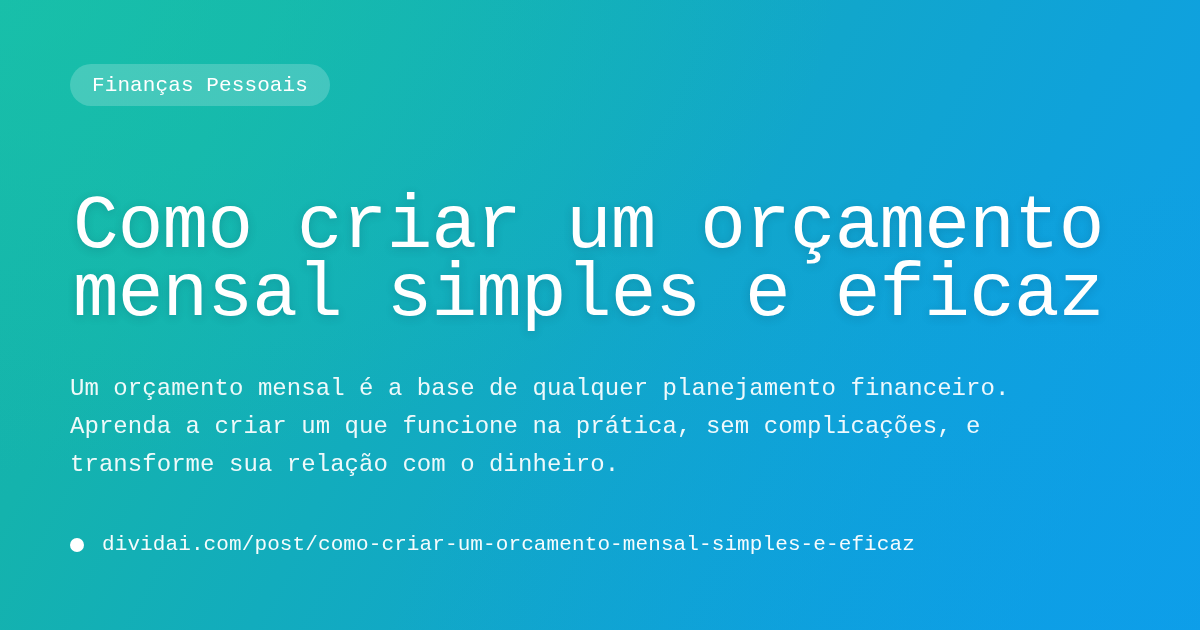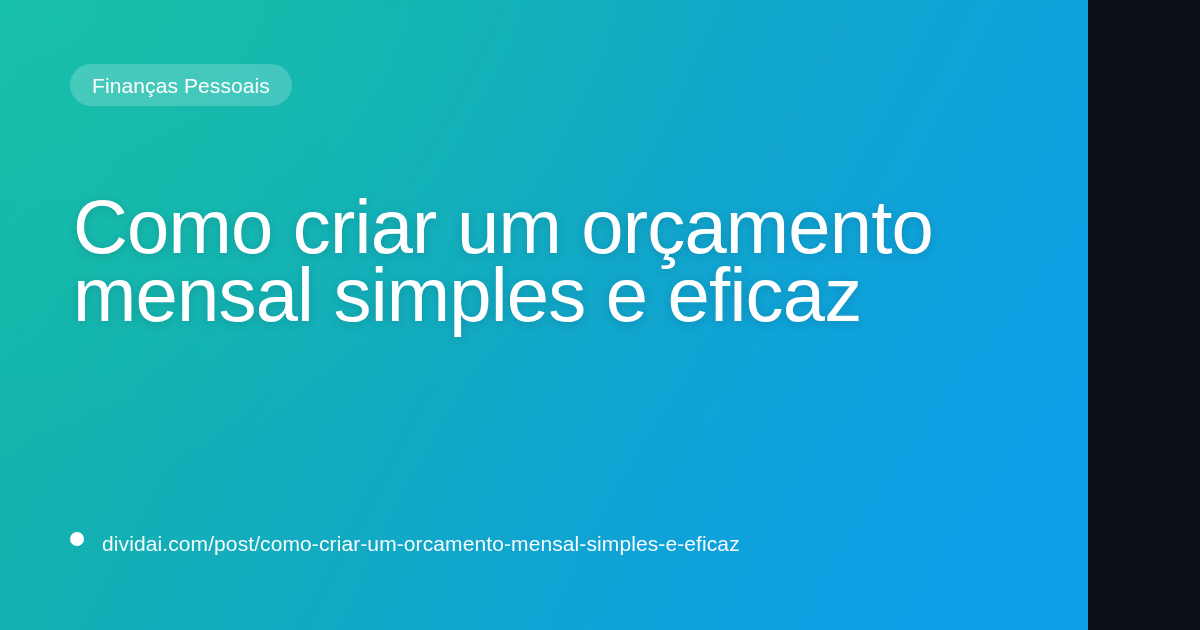--- a/index.html
+++ b/index.html
@@ -4,25 +4,25 @@
 <title>Open Graph Card</title>
 <style>
   html, body {
     margin: 0;
     padding: 0;
     background: #0d1117;
   }
 
   .og-card {
     position: relative;
-    width: 1088px;
+    width: 1200px;
     height: 630px;
     overflow: hidden;
     box-sizing: border-box;
-    font-family: Liberation Sans, sans-serif;
+    font-family: Liberation Mono, monospace;
     background: linear-gradient(118deg,
                 #16b5a8 0%,
                 #14b3ad 18%,
                 #12acbd 38%,
                 #11a6cc 56%,
                 #0fa2da 74%,
                 #0fa0e4 88%,
                 #10a0ea 100%);
   }
 
@@ -97,21 +97,21 @@
     font-weight: 400;
     line-height: 38px;
     letter-spacing: 0.05px;
     color: rgba(255, 255, 255, 0.93);
   }
 
   
   .og-footer {
     margin-top: auto;
     display: flex;
-    align-items: flex-start;
+    align-items: center;
     gap: 18px;
     padding-bottom: 14px;
   }
 
   .footer-dot {
     flex: 0 0 auto;
     width: 14px;
     height: 14px;
     border-radius: 50%;
     background: #ffffff;
@@ -133,20 +133,21 @@
   <div class="og-inner">
 
     <div class="badge-row">
       <span class="category-badge">Finanças Pessoais</span>
     </div>
 
     <div class="title-block">
       <h1 class="og-title">Como criar um orçamento mensal simples e eficaz</h1>
     </div>
 
+    <p class="og-description">Um orçamento mensal é a base de qualquer planejamento financeiro. Aprenda a criar um que funcione na prática, sem complicações, e transforme sua relação com o dinheiro.</p>
 
     <div class="og-footer">
       <span class="footer-dot"></span>
       <span class="og-url">dividai.com/post/como-criar-um-orcamento-mensal-simples-e-eficaz</span>
     </div>
 
   </div>
 </div>
 
 </body></html>

